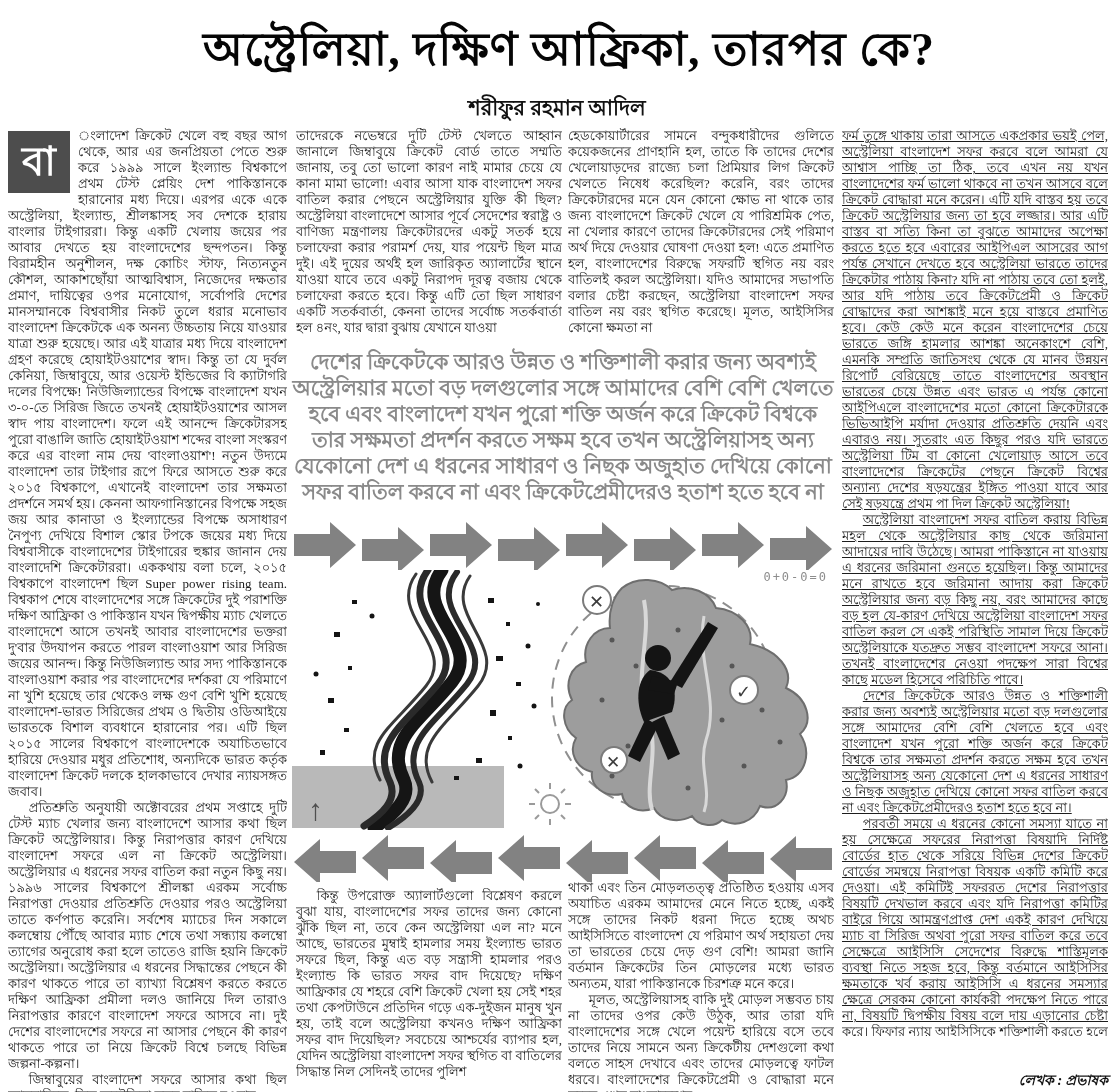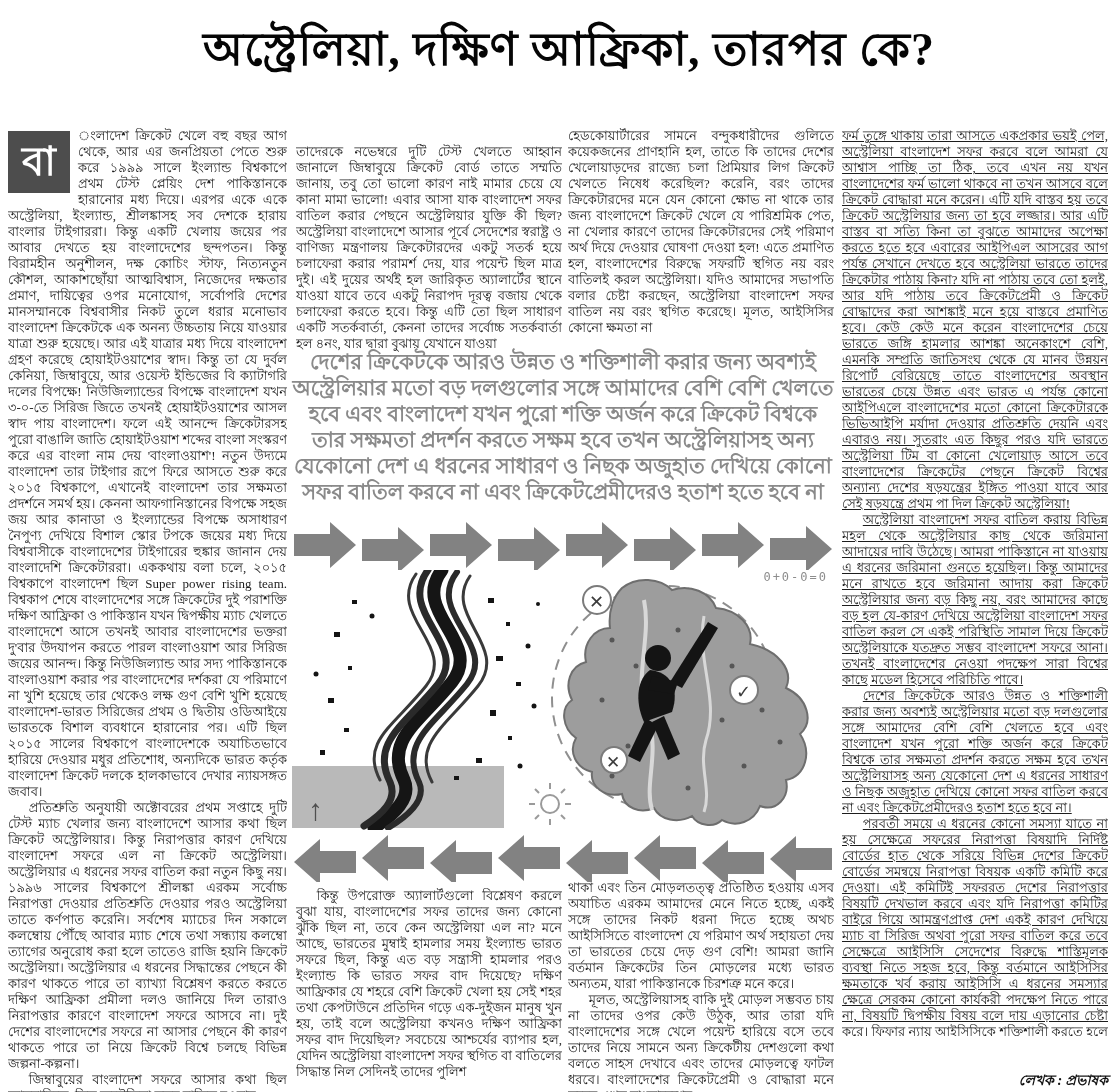--- a/index.html
+++ b/index.html
@@ -43,28 +43,29 @@
   }
   .footer .author{font-size:14px;font-weight:bold;font-style:italic;color:#111;}
   .footer .email{font-size:10px;font-family:"Liberation Sans","DejaVu Sans",sans-serif;color:#222;margin-top:19px;}
 </style>
 </head>
 <body>
 
 <div class="page">
 
   <div class="headline">অস্ট্রেলিয়া, দক্ষিণ আফ্রিকা, তারপর কে?</div>
+  <div class="byline">শরীফুর রহমান আদিল</div>
 
   <div class="col" style="left:8px;top:128px;width:279px;height:964px;">
     <p><span class="dropcap">বা</span><span>ংলাদেশ ক্রিকেট খেলে বহু বছর আগ থেকে, আর এর জনপ্রিয়তা পেতে শুরু করে ১৯৯৯ সালে ইংল্যান্ড বিশ্বকাপে প্রথম টেস্ট প্লেয়িং দেশ পাকিস্তানকে হারানোর মধ্য দিয়ে। এরপর একে একে অস্ট্রেলিয়া, ইংল্যান্ড, শ্রীলঙ্কাসহ সব দেশকে হারায় বাংলার টাইগাররা। কিন্তু একটি খেলায় জয়ের পর আবার দেখতে হয় বাংলাদেশের ছন্দপতন। কিন্তু বিরামহীন অনুশীলন, দক্ষ কোচিং স্টাফ, নিত্যনতুন কৌশল, আকাশছোঁয়া আত্মবিশ্বাস, নিজেদের দক্ষতার প্রমাণ, দায়িত্বের ওপর মনোযোগ, সর্বোপরি দেশের মানসম্মানকে বিশ্ববাসীর নিকট তুলে ধরার মনোভাব বাংলাদেশ ক্রিকেটকে এক অনন্য উচ্চতায় নিয়ে যাওয়ার যাত্রা শুরু হয়েছে। আর এই যাত্রার মধ্য দিয়ে বাংলাদেশ গ্রহণ করেছে হোয়াইটওয়াশের স্বাদ। কিন্তু তা যে দুর্বল কেনিয়া, জিম্বাবুয়ে, আর ওয়েস্ট ইন্ডিজের বি ক্যাটাগরি দলের বিপক্ষে! নিউজিল্যান্ডের বিপক্ষে বাংলাদেশ যখন ৩-০-তে সিরিজ জিতে তখনই হোয়াইটওয়াশের আসল স্বাদ পায় বাংলাদেশ। ফলে এই আনন্দে ক্রিকেটারসহ পুরো বাঙালি জাতি হোয়াইটওয়াশ শব্দের বাংলা সংস্করণ করে এর বাংলা নাম দেয় 'বাংলাওয়াশ'! নতুন উদ্যমে বাংলাদেশ তার টাইগার রূপে ফিরে আসতে শুরু করে ২০১৫ বিশ্বকাপে, এখানেই বাংলাদেশ তার সক্ষমতা প্রদর্শনে সমর্থ হয়। কেননা আফগানিস্তানের বিপক্ষে সহজ জয় আর কানাডা ও ইংল্যান্ডের বিপক্ষে অসাধারণ নৈপুণ্য দেখিয়ে বিশাল স্কোর টপকে জয়ের মধ্য দিয়ে বিশ্ববাসীকে বাংলাদেশের টাইগারের হুঙ্কার জানান দেয় বাংলাদেশি ক্রিকেটাররা। এককথায় বলা চলে, ২০১৫ বিশ্বকাপে বাংলাদেশ ছিল Super power rising team. বিশ্বকাপ শেষে বাংলাদেশের সঙ্গে ক্রিকেটের দুই পরাশক্তি দক্ষিণ আফ্রিকা ও পাকিস্তান যখন দ্বিপক্ষীয় ম্যাচ খেলতে বাংলাদেশে আসে তখনই আবার বাংলাদেশের ভক্তরা দু'বার উদযাপন করতে পারল বাংলাওয়াশ আর সিরিজ জয়ের আনন্দ। কিন্তু নিউজিল্যান্ড আর সদ্য পাকিস্তানকে বাংলাওয়াশ করার পর বাংলাদেশের দর্শকরা যে পরিমাণে না খুশি হয়েছে তার থেকেও লক্ষ গুণ বেশি খুশি হয়েছে বাংলাদেশ-ভারত সিরিজের প্রথম ও দ্বিতীয় ওডিআইয়ে ভারতকে বিশাল ব্যবধানে হারানোর পর। এটি ছিল ২০১৫ সালের বিশ্বকাপে বাংলাদেশকে অযাচিতভাবে হারিয়ে দেওয়ার মধুর প্রতিশোধ, অন্যদিকে ভারত কর্তৃক বাংলাদেশ ক্রিকেট দলকে হালকাভাবে দেখার ন্যায়সঙ্গত জবাব।</span></p>
     <p class="indent">প্রতিশ্রুতি অনুযায়ী অক্টোবরের প্রথম সপ্তাহে দুটি টেস্ট ম্যাচ খেলার জন্য বাংলাদেশে আসার কথা ছিল ক্রিকেট অস্ট্রেলিয়ার। কিন্তু নিরাপত্তার কারণ দেখিয়ে বাংলাদেশ সফরে এল না ক্রিকেট অস্ট্রেলিয়া। অস্ট্রেলিয়ার এ ধরনের সফর বাতিল করা নতুন কিছু নয়। ১৯৯৬ সালের বিশ্বকাপে শ্রীলঙ্কা এরকম সর্বোচ্চ নিরাপত্তা দেওয়ার প্রতিশ্রুতি দেওয়ার পরও অস্ট্রেলিয়া তাতে কর্ণপাত করেনি। সর্বশেষ ম্যাচের দিন সকালে কলম্বোয় পৌঁছে আবার ম্যাচ শেষে তথা সন্ধ্যায় কলম্বো ত্যাগের অনুরোধ করা হলে তাতেও রাজি হয়নি ক্রিকেট অস্ট্রেলিয়া। অস্ট্রেলিয়ার এ ধরনের সিদ্ধান্তের পেছনে কী কারণ থাকতে পারে তা ব্যাখ্যা বিশ্লেষণ করতে করতে দক্ষিণ আফ্রিকা প্রমীলা দলও জানিয়ে দিল তারাও নিরাপত্তার কারণে বাংলাদেশ সফরে আসবে না। দুই দেশের বাংলাদেশের সফরে না আসার পেছনে কী কারণ থাকতে পারে তা নিয়ে ক্রিকেট বিশ্বে চলছে বিভিন্ন জল্পনা-কল্পনা।</p>
     <p class="indent">জিম্বাবুয়ের বাংলাদেশ সফরে আসার কথা ছিল জানুয়ারিতে, কিন্তু অস্ট্রেলিয়া সফর বাতিল হওয়ায়</p>
   </div>
 
-  <div class="col" style="left:296px;top:144px;width:266px;height:208px;">
+  <div class="col" style="left:296px;top:128px;width:266px;height:208px;">
     <p>তাদেরকে নভেম্বরে দুটি টেস্ট খেলতে আহ্বান জানালে জিম্বাবুয়ে ক্রিকেট বোর্ড তাতে সম্মতি জানায়, তবু তো ভালো কারণ নাই মামার চেয়ে যে কানা মামা ভালো! এবার আসা যাক বাংলাদেশ সফর বাতিল করার পেছনে অস্ট্রেলিয়ার যুক্তি কী ছিল? অস্ট্রেলিয়া বাংলাদেশে আসার পূর্বে সেদেশের স্বরাষ্ট্র ও বাণিজ্য মন্ত্রণালয় ক্রিকেটারদের একটু সতর্ক হয়ে চলাফেরা করার পরামর্শ দেয়, যার পয়েন্ট ছিল মাত্র দুই। এই দুয়ের অর্থই হল জারিকৃত অ্যালার্টের স্থানে যাওয়া যাবে তবে একটু নিরাপদ দূরত্ব বজায় থেকে চলাফেরা করতে হবে। কিন্তু এটি তো ছিল সাধারণ একটি সতর্কবার্তা, কেননা তাদের সর্বোচ্চ সতর্কবার্তা হল ৪নং, যার দ্বারা বুঝায় যেখানে যাওয়া</p>
   </div>
 
   <div class="col" style="left:568px;top:128px;width:266px;height:208px;">
     <p>হেডকোয়ার্টারের সামনে বন্দুকধারীদের গুলিতে কয়েকজনের প্রাণহানি হল, তাতে কি তাদের দেশের খেলোয়াড়দের রাজ্যে চলা প্রিমিয়ার লিগ ক্রিকেট খেলতে নিষেধ করেছিল? করেনি, বরং তাদের ক্রিকেটারদের মনে যেন কোনো ক্ষোভ না থাকে তার জন্য বাংলাদেশে ক্রিকেট খেলে যে পারিশ্রমিক পেত, না খেলার কারণে তাদের ক্রিকেটারদের সেই পরিমাণ অর্থ দিয়ে দেওয়ার ঘোষণা দেওয়া হল! এতে প্রমাণিত হল, বাংলাদেশের বিরুদ্ধে সফরটি স্থগিত নয় বরং বাতিলই করল অস্ট্রেলিয়া। যদিও আমাদের সভাপতি বলার চেষ্টা করছেন, অস্ট্রেলিয়া বাংলাদেশ সফর বাতিল নয় বরং স্থগিত করেছে। মূলত, আইসিসির কোনো ক্ষমতা না</p>
   </div>
 
   <div class="col" style="left:842px;top:128px;width:266px;height:908px;text-decoration:underline;">
     <p>ফর্ম তুঙ্গে থাকায় তারা আসতে একপ্রকার ভয়ই পেল, অস্ট্রেলিয়া বাংলাদেশ সফর করবে বলে আমরা যে আশ্বাস পাচ্ছি তা ঠিক, তবে এখন নয় যখন বাংলাদেশের ফর্ম ভালো থাকবে না তখন আসবে বলে ক্রিকেট বোদ্ধারা মনে করেন। এটি যদি বাস্তব হয় তবে ক্রিকেট অস্ট্রেলিয়ার জন্য তা হবে লজ্জার। আর এটি বাস্তব বা সত্যি কিনা তা বুঝতে আমাদের অপেক্ষা করতে হতে হবে এবারের আইপিএল আসরের আগ পর্যন্ত সেখানে দেখতে হবে অস্ট্রেলিয়া ভারতে তাদের ক্রিকেটার পাঠায় কিনা? যদি না পাঠায় তবে তো হলই, আর যদি পাঠায় তবে ক্রিকেটপ্রেমী ও ক্রিকেট বোদ্ধাদের করা আশঙ্কাই মনে হয়ে বাস্তবে প্রমাণিত হবে। কেউ কেউ মনে করেন বাংলাদেশের চেয়ে ভারতে জঙ্গি হামলার আশঙ্কা অনেকাংশে বেশি, এমনকি সম্প্রতি জাতিসংঘ থেকে যে মানব উন্নয়ন রিপোর্ট বেরিয়েছে তাতে বাংলাদেশের অবস্থান ভারতের চেয়ে উন্নত এবং ভারত এ পর্যন্ত কোনো আইপিএলে বাংলাদেশের মতো কোনো ক্রিকেটারকে ভিভিআইপি মর্যাদা দেওয়ার প্রতিশ্রুতি দেয়নি এবং এবারও নয়। সুতরাং এত কিছুর পরও যদি ভারতে অস্ট্রেলিয়া টিম বা কোনো খেলোয়াড় আসে তবে বাংলাদেশের ক্রিকেটের পেছনে ক্রিকেট বিশ্বের অন্যান্য দেশের ষড়যন্ত্রের ইঙ্গিত পাওয়া যাবে আর সেই ষড়যন্ত্রে প্রথম পা দিল ক্রিকেট অস্ট্রেলিয়া!</p>
     <p class="indent">অস্ট্রেলিয়া বাংলাদেশ সফর বাতিল করায় বিভিন্ন মহল থেকে অস্ট্রেলিয়ার কাছ থেকে জরিমানা আদায়ের দাবি উঠেছে। আমরা পাকিস্তানে না যাওয়ায় এ ধরনের জরিমানা গুনতে হয়েছিল। কিন্তু আমাদের মনে রাখতে হবে জরিমানা আদায় করা ক্রিকেট অস্ট্রেলিয়ার জন্য বড় কিছু নয়, বরং আমাদের কাছে বড় হল যে-কারণ দেখিয়ে অস্ট্রেলিয়া বাংলাদেশ সফর বাতিল করল সে একই পরিস্থিতি সামাল দিয়ে ক্রিকেট অস্ট্রেলিয়াকে যতদ্রুত সম্ভব বাংলাদেশ সফরে আনা। তখনই বাংলাদেশের নেওয়া পদক্ষেপ সারা বিশ্বের কাছে মডেল হিসেবে পরিচিতি পাবে।</p>

